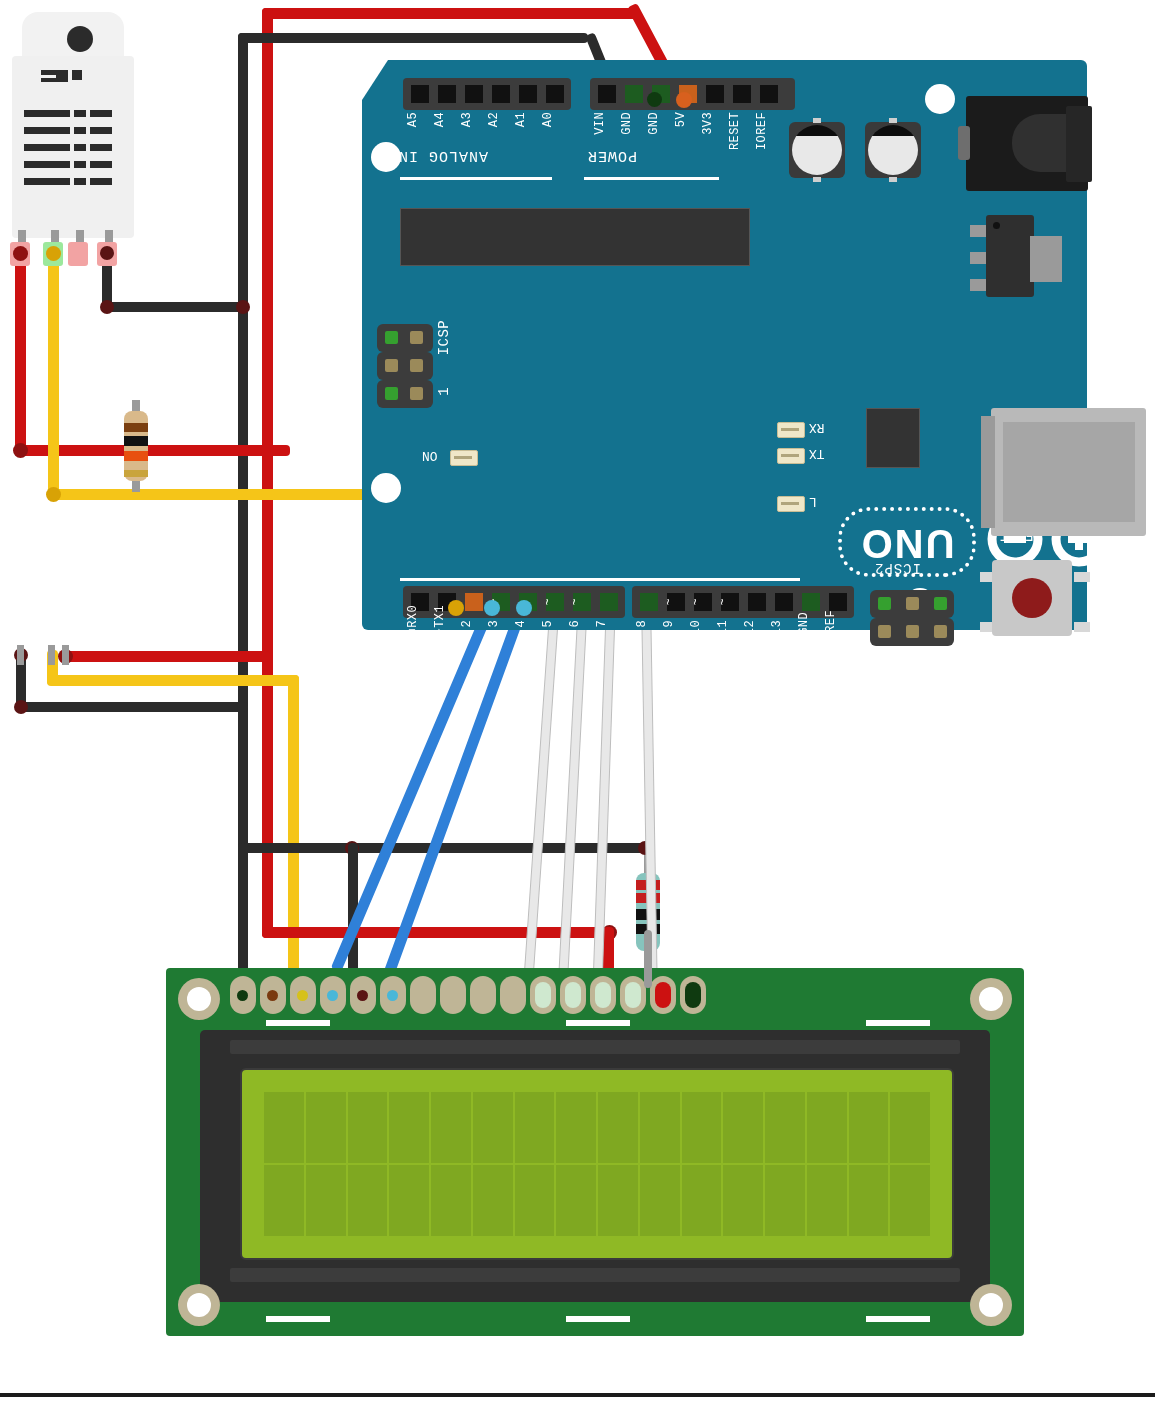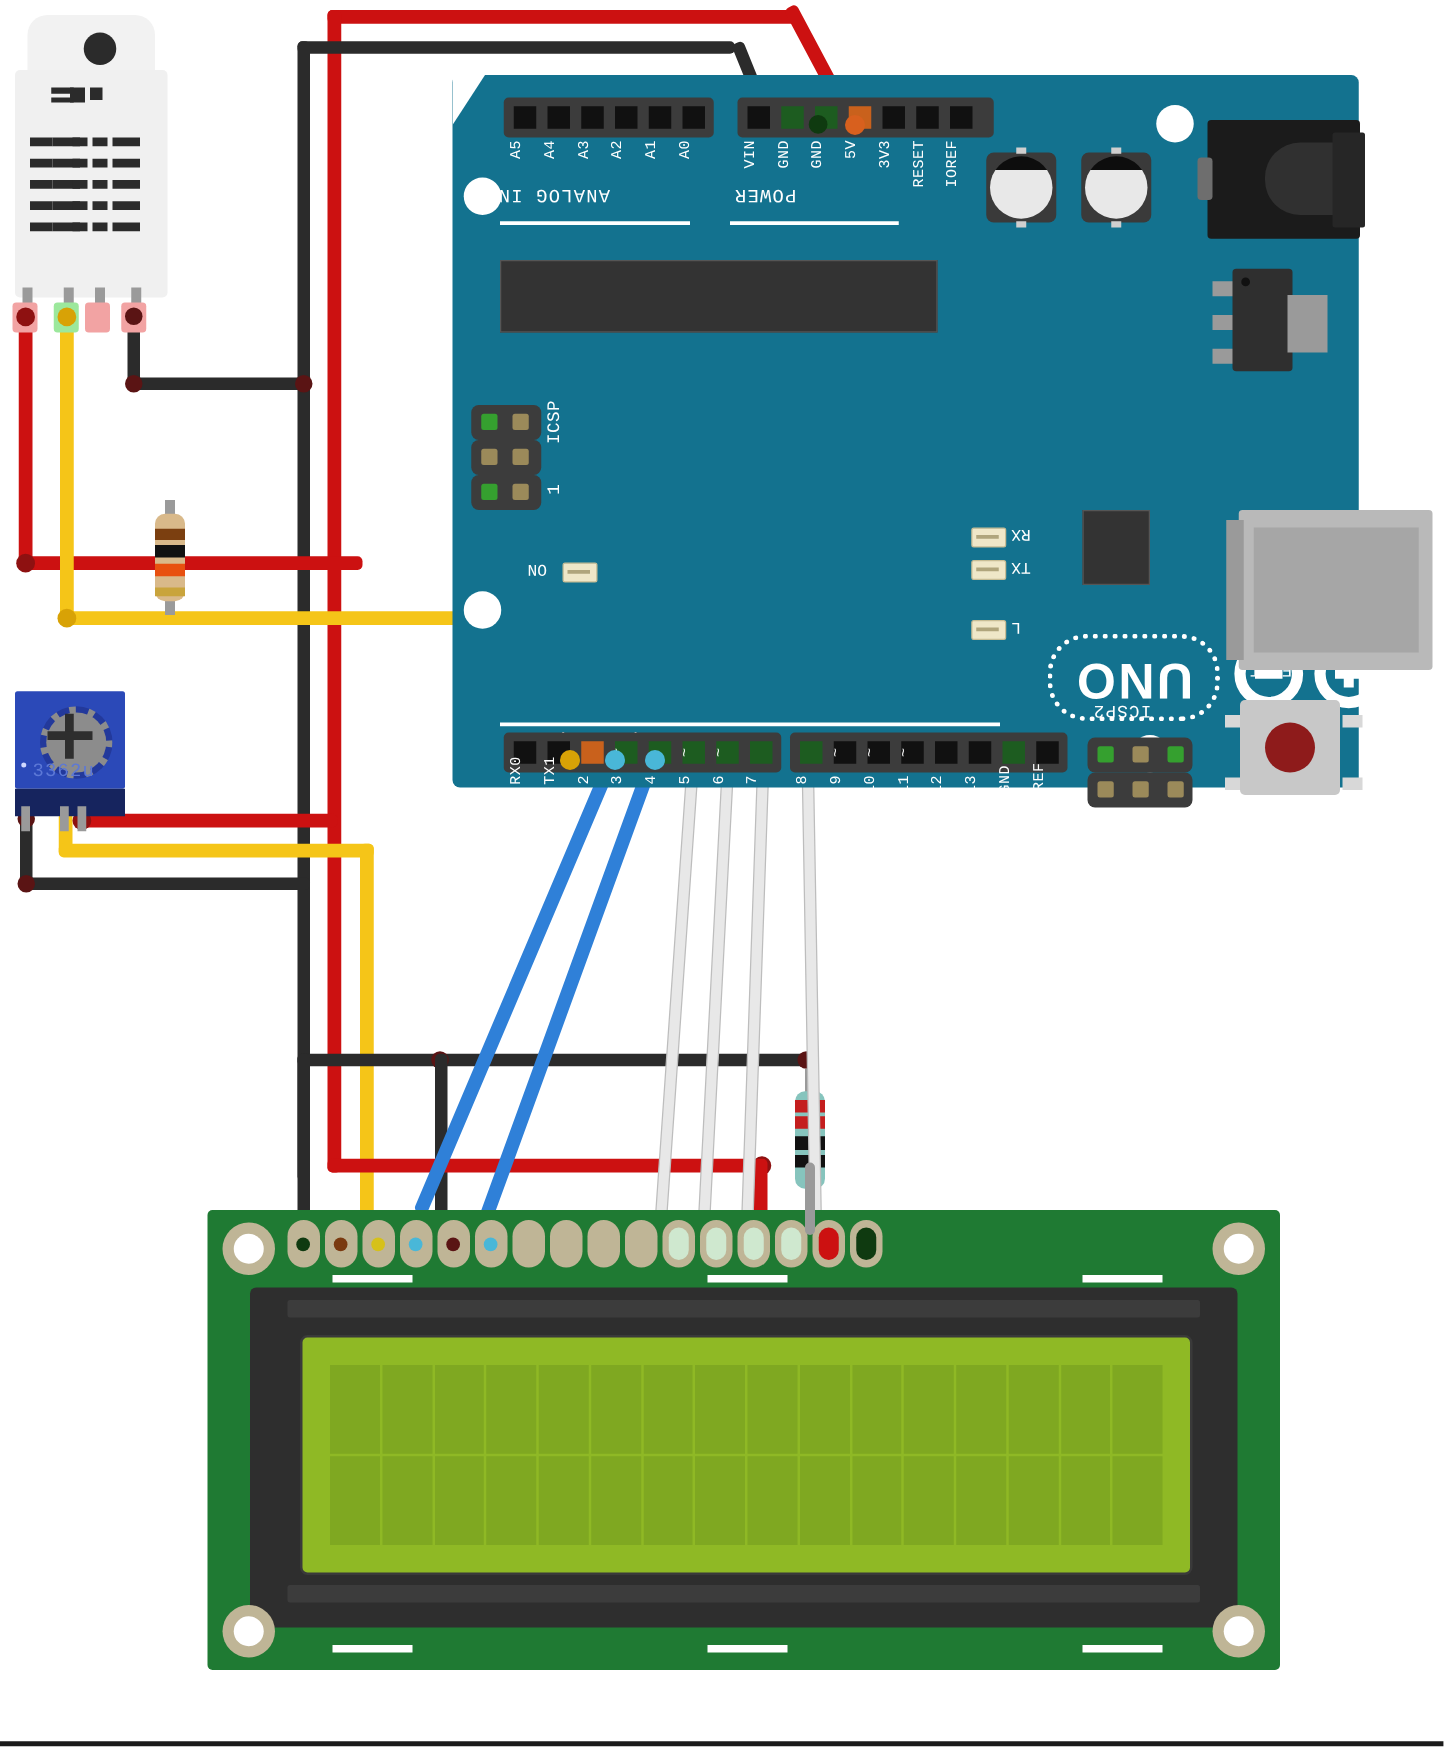--- a/index.html
+++ b/index.html
@@ -223,29 +223,20 @@
   <div class="dhtleg" style="left:76px;top:230px;height:24px;"></div>
   <div class="dhtleg" style="left:105px;top:230px;height:24px;"></div>
   <div class="dhtpad" style="left:10px;top:242px;background:#f2a3a3;"></div>
   <div class="dhtpad" style="left:43px;top:242px;background:#9ce89c;"></div>
   <div class="dhtpad" style="left:68px;top:242px;background:#f2a3a3;"></div>
   <div class="dhtpad" style="left:97px;top:242px;background:#f2a3a3;"></div>
   <div class="cap" style="left:13px;top:246px;width:15px;height:15px;background:#8e1111;"></div>
   <div class="cap" style="left:46px;top:246px;width:15px;height:15px;background:#d8a206;"></div>
   <div class="cap" style="left:100px;top:246px;width:14px;height:14px;background:#5a1414;"></div>
 
-  <div id="pot">
-    <div class="blue"></div>
-    <div class="dark"></div>
-    <div class="gear"></div>
-    <div class="slot" style="left:40px;top:18px;width:7px;height:36px;"></div>
-    <div class="slot" style="left:26px;top:32px;width:36px;height:7px;"></div>
-    <span class="dot"></span>
-    <span class="mk">3362u</span>
-  </div>
   <div class="potleg" style="left:17px;top:645px;"></div>
   <div class="potleg" style="left:48px;top:645px;"></div>
   <div class="potleg" style="left:62px;top:645px;"></div>
 
   <div id="board">
     <div class="notch"></div>
 
     <div class="mtghole" style="left:563px;top:24px;width:30px;height:30px;"></div>
     <div class="mtghole" style="left:9px;top:82px;width:30px;height:30px;"></div>
     <div class="mtghole" style="left:9px;top:413px;width:30px;height:30px;"></div>

